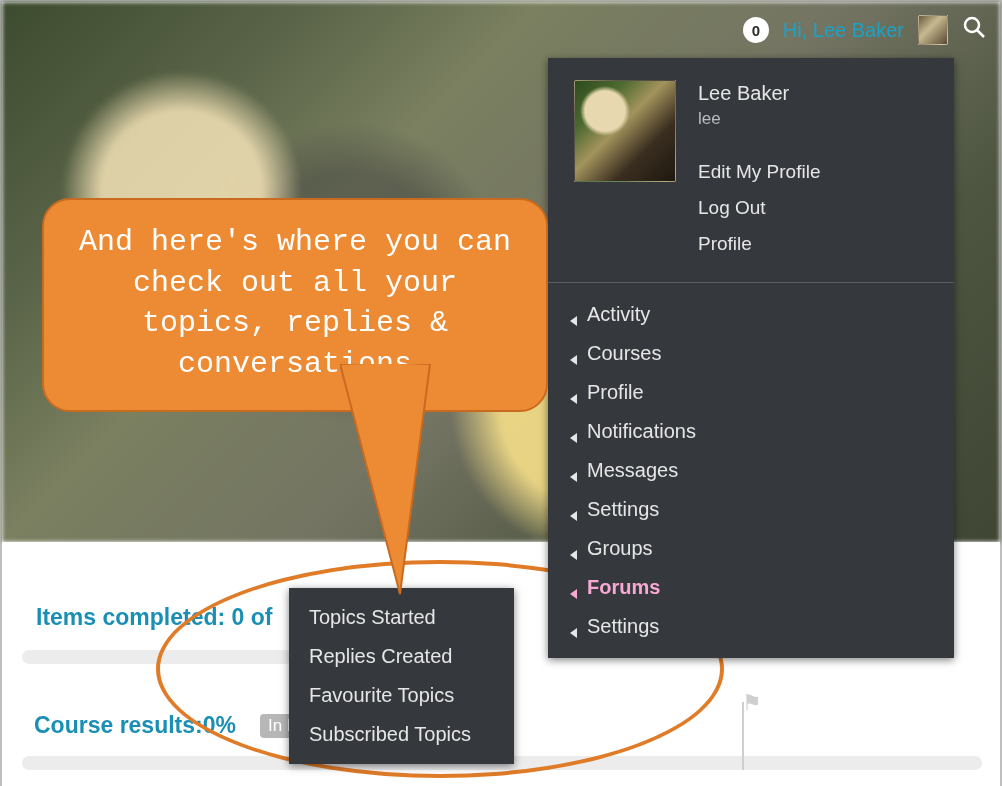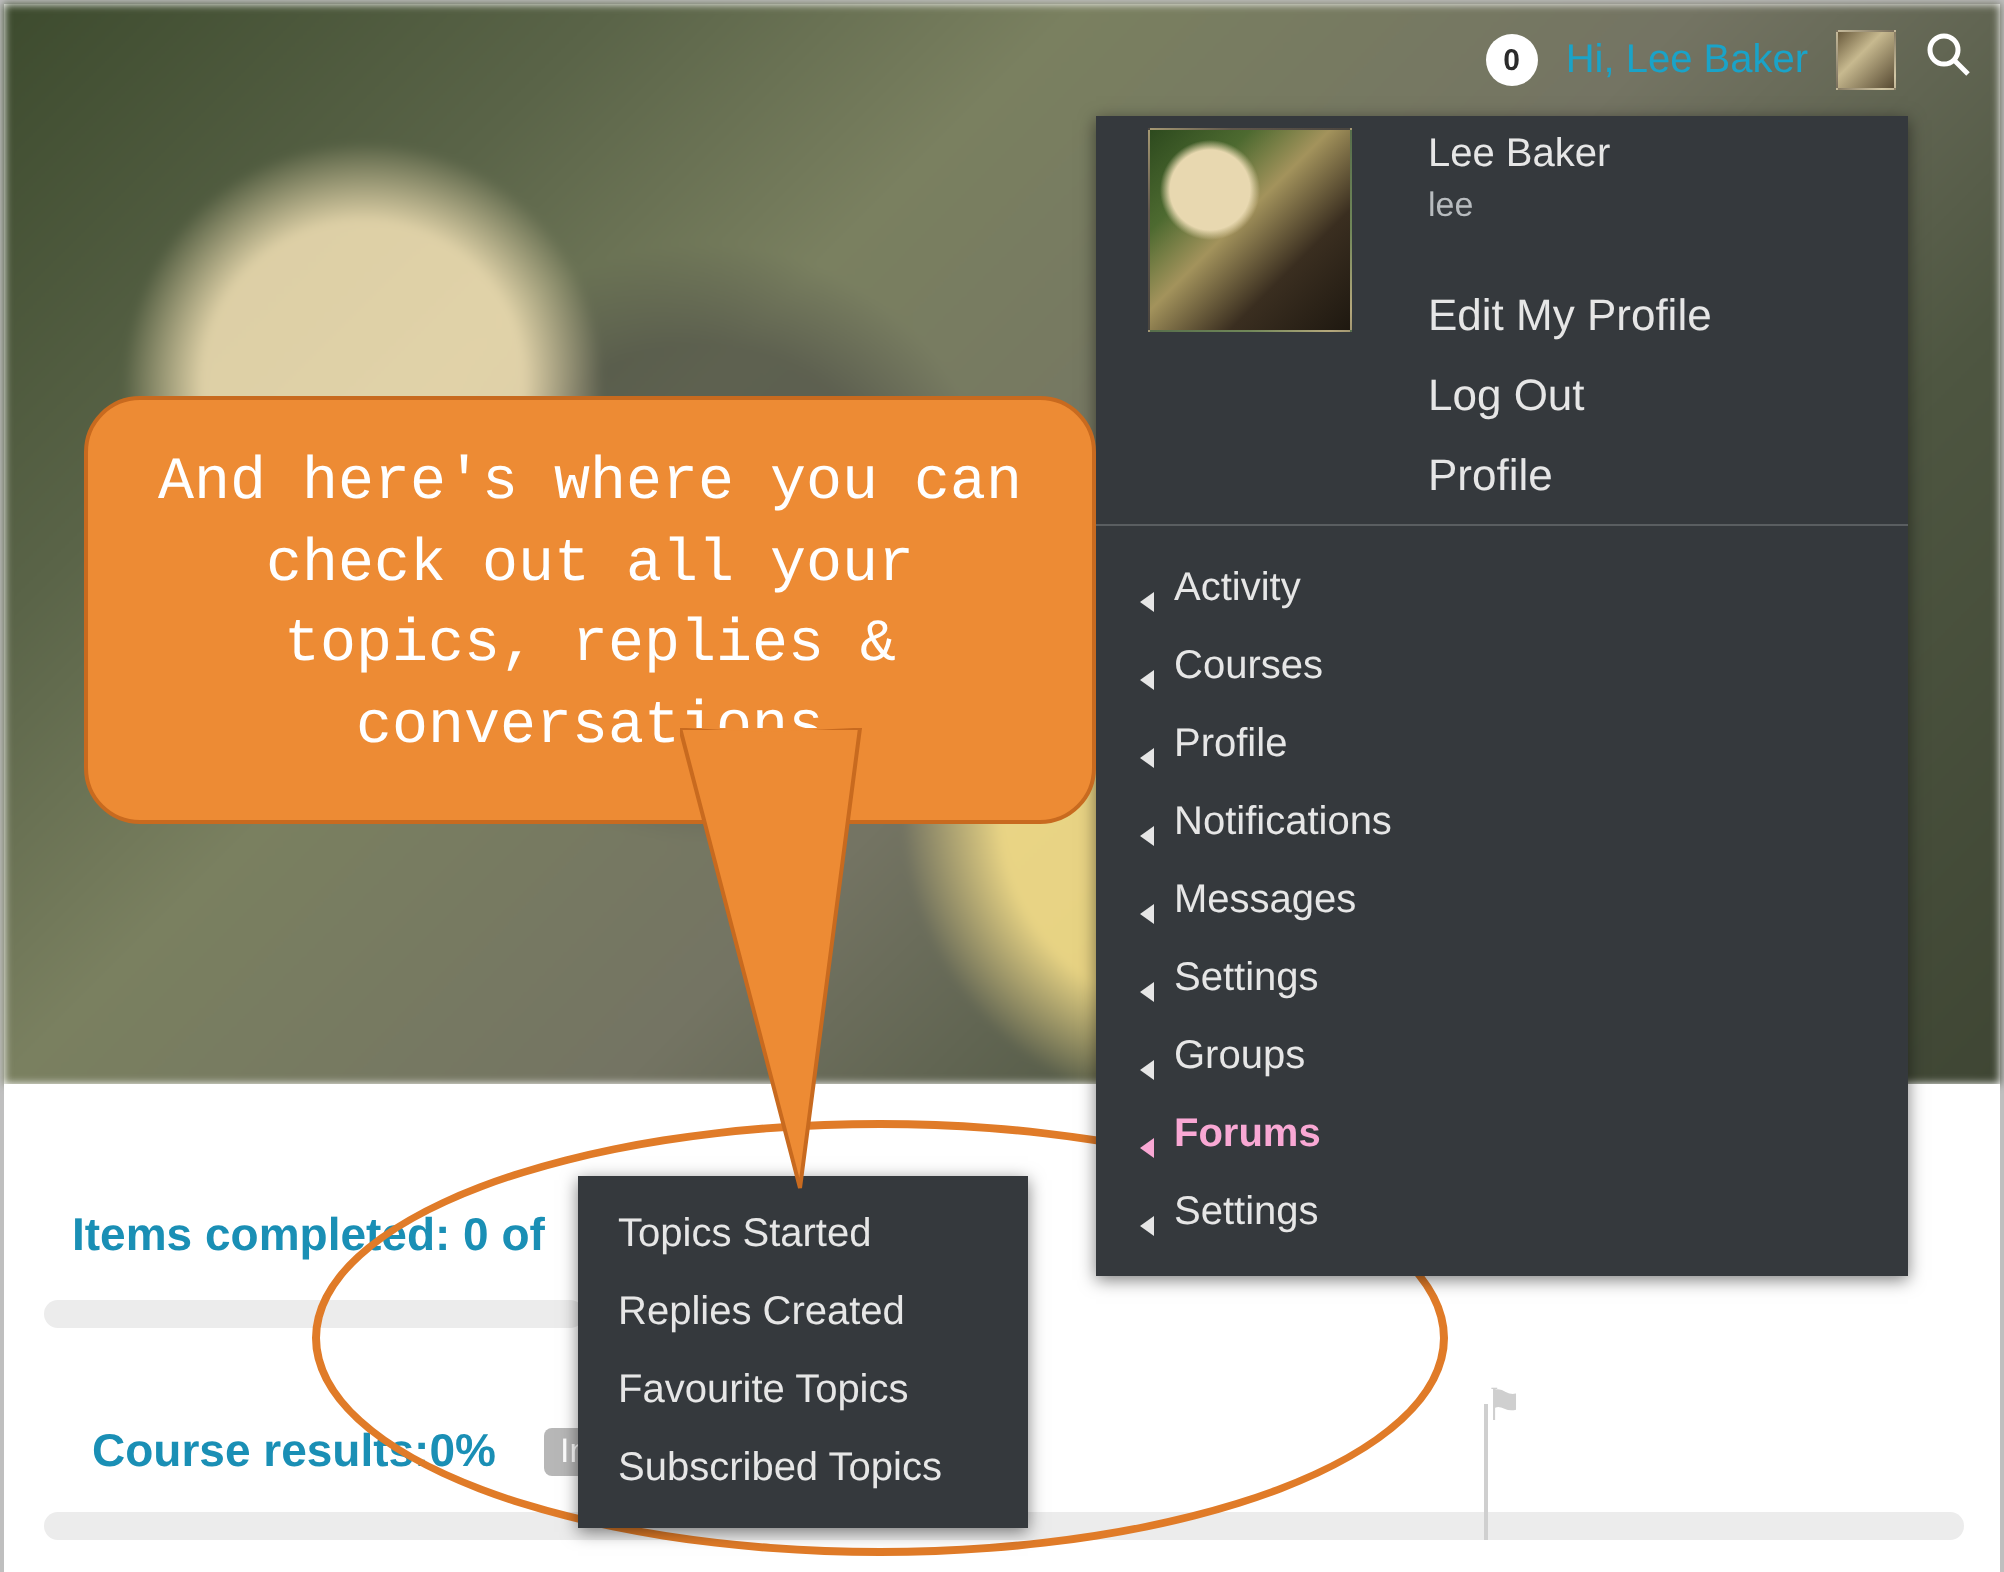--- a/index.html
+++ b/index.html
@@ -55,36 +55,36 @@
     position: absolute;
     top: 56px;
     left: 546px;
     width: 406px;
     background: #35393d;
     color: #e6e6e6;
     box-shadow: 0 2px 8px rgba(0,0,0,0.5);
   }
   .dd-profile {
     display: flex;
-    padding: 6px 26px;
-    gap: 38px;
+    padding: 22px 26px;
+    gap: 22px;
     border-bottom: 1px solid #5a5e61;
   }
   .dd-avatar-large {
     width: 102px; height: 102px;
     background:
       radial-gradient(circle at 30% 30%, #e8d8b0 0 20px, transparent 25px),
       linear-gradient(135deg,#2d4a1e 0%, #4d6a30 25%, #a3935c 45%, #3a2e20 70%, #1e1810 100%);
     border: 1px solid rgba(255,255,255,0.2);
     flex-shrink: 0;
   }
   .dd-profile-info { display: flex; flex-direction: column; gap: 4px; padding-top: 2px; }
   .dd-name { font-size: 20px; color: #e6e6e6; }
   .dd-user { font-size: 17px; color: #b8bcbf; margin-bottom: 23px; }
-  .dd-profile-link { font-size: 22px; color: #e6e6e6; padding: 5px 0; cursor: pointer; }
+  .dd-profile-link { font-size: 19px; color: #e6e6e6; padding: 5px 0; cursor: pointer; }
   .dd-menu { padding: 12px 0; }
   .dd-item {
     display: flex;
     align-items: flex-end;
     gap: 10px;
     padding: 8px 22px;
     font-size: 20px;
     color: #e6e6e6;
     cursor: pointer;
   }
@@ -131,21 +131,21 @@
     position: absolute;
     left: 20px;
     top: 648px;
     width: 270px;
     height: 14px;
     background: #ececec;
     border-radius: 7px;
   }
   .results-line {
     position: absolute;
-    left: 44px; top: 710px;
+    left: 32px; top: 710px;
     display: flex;
     align-items: center;
     gap: 24px;
   }
   .results-label { font-size: 23px; font-weight: 700; color: #1a8fb5; }
   .pill {
     background: #b7b7b7;
     color: #fff;
     border-radius: 4px;
     padding: 2px 8px;

